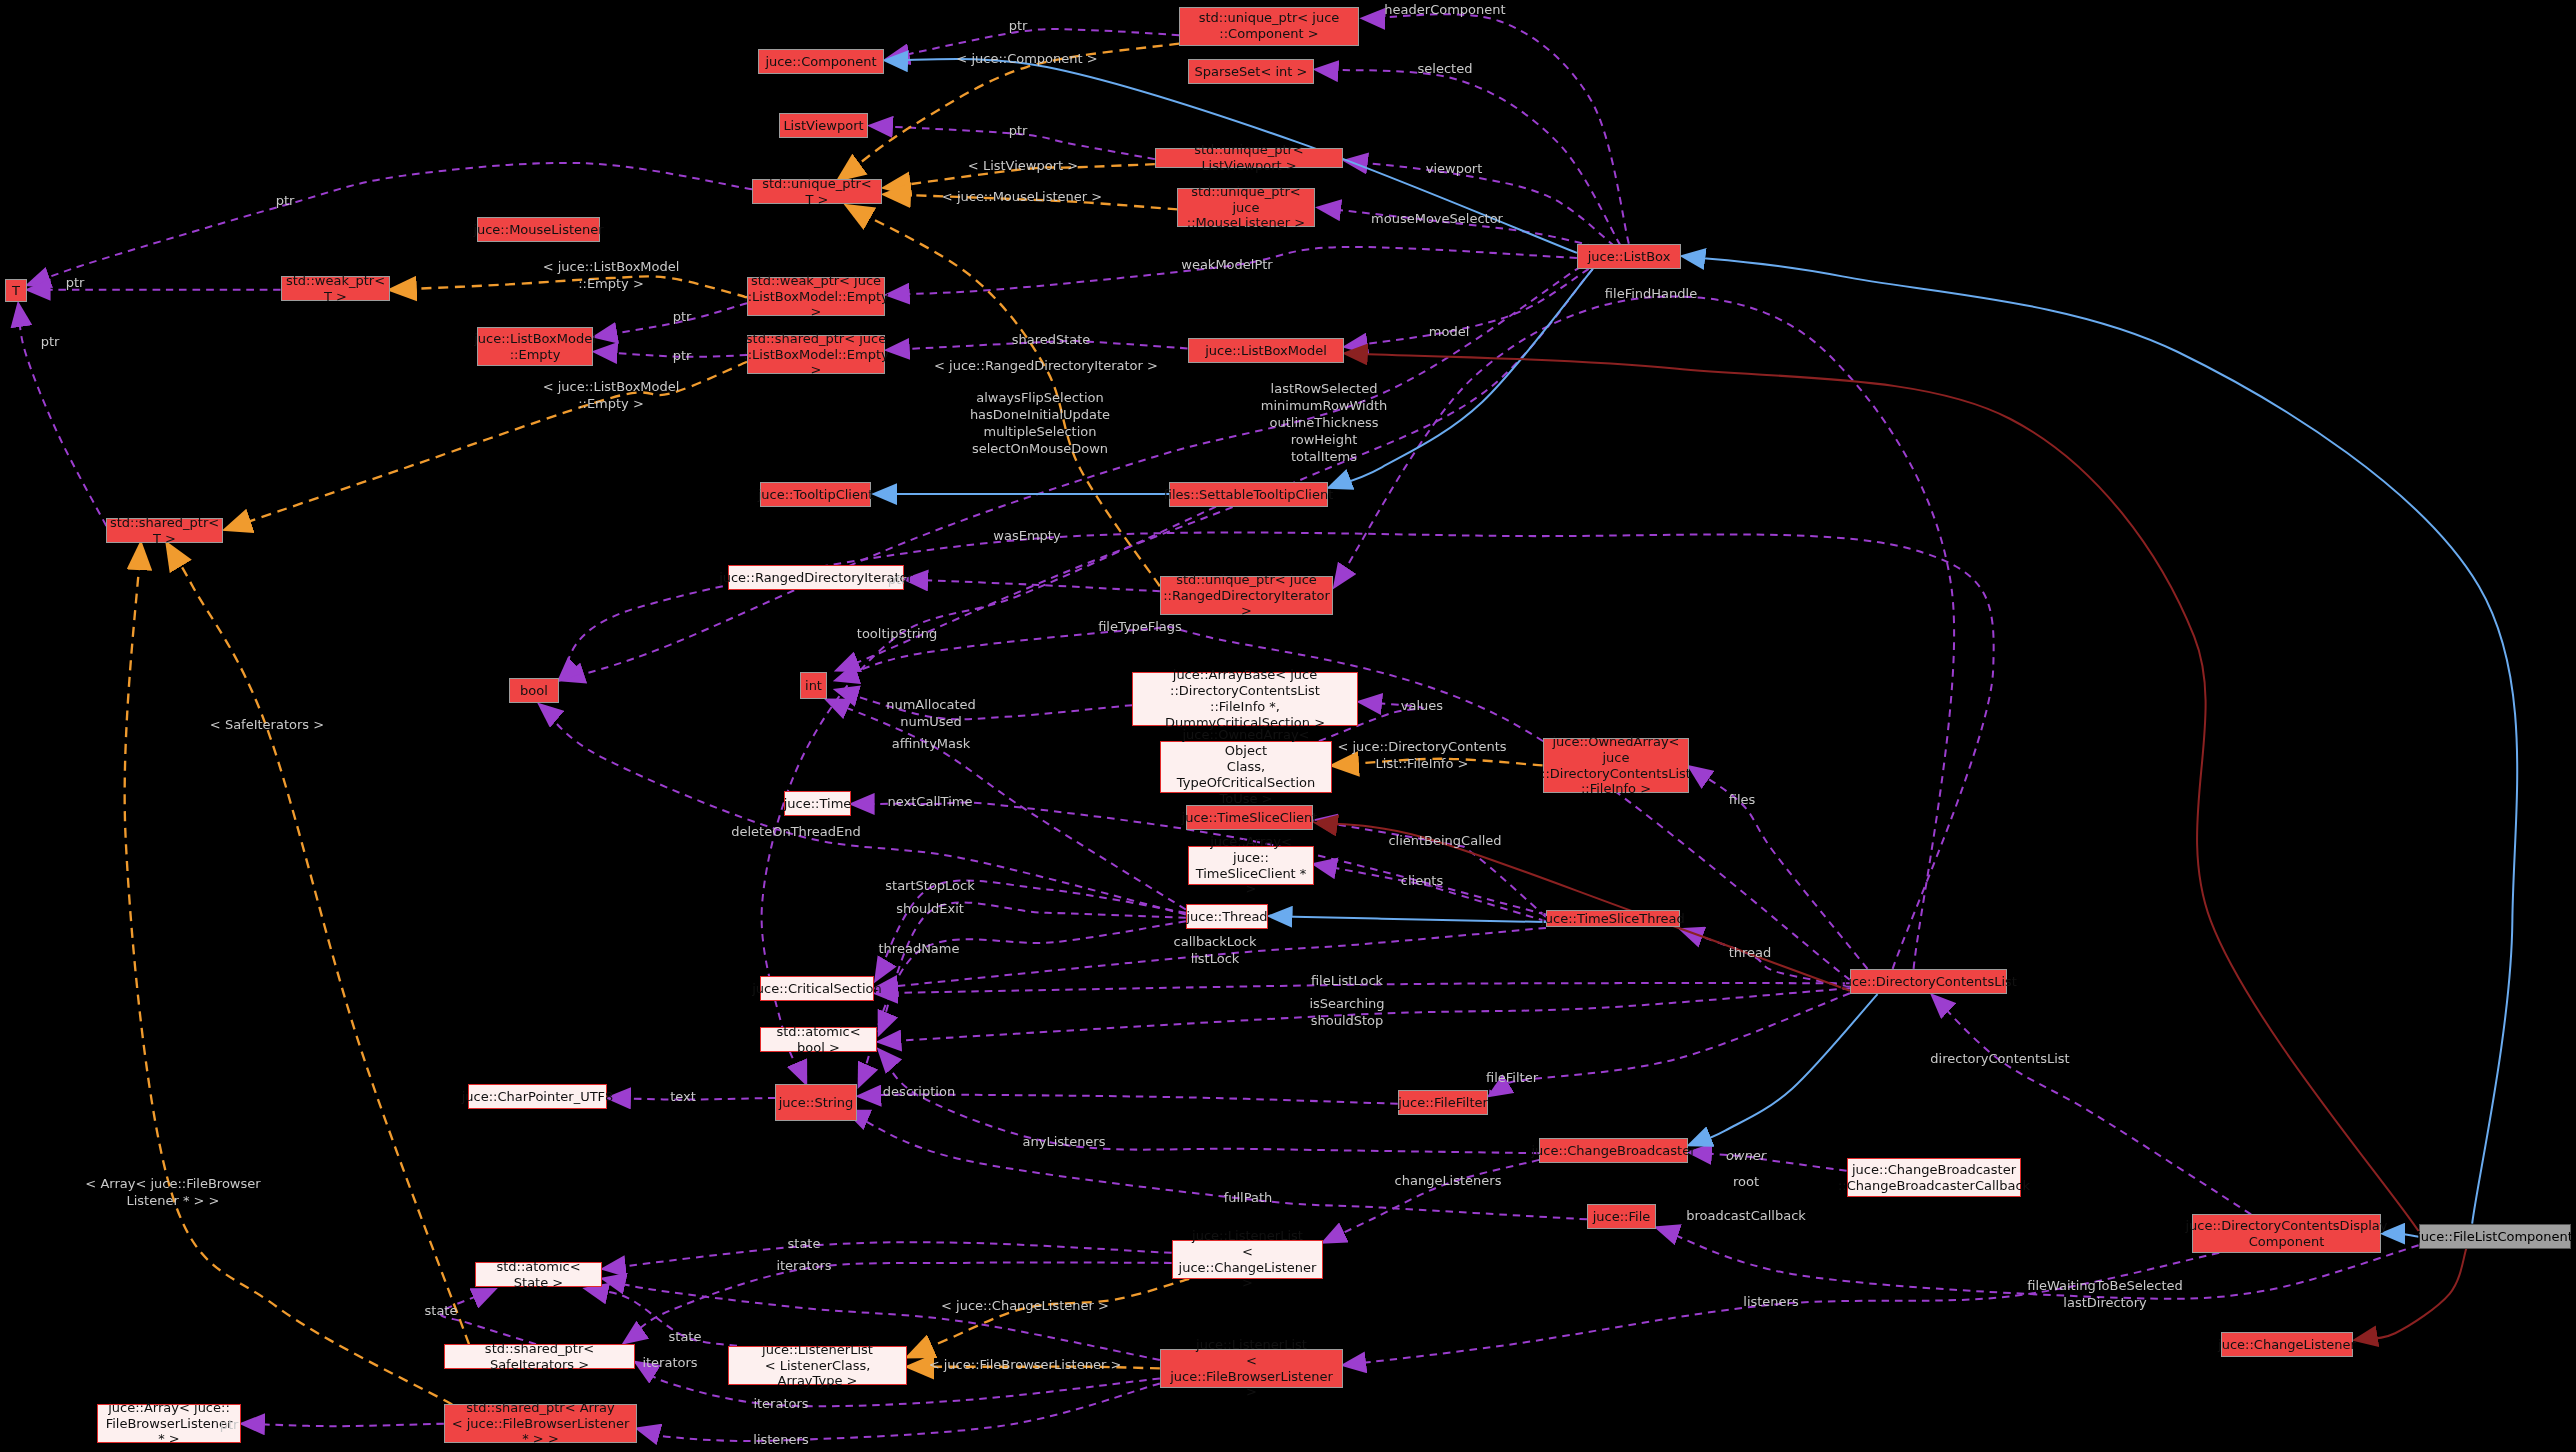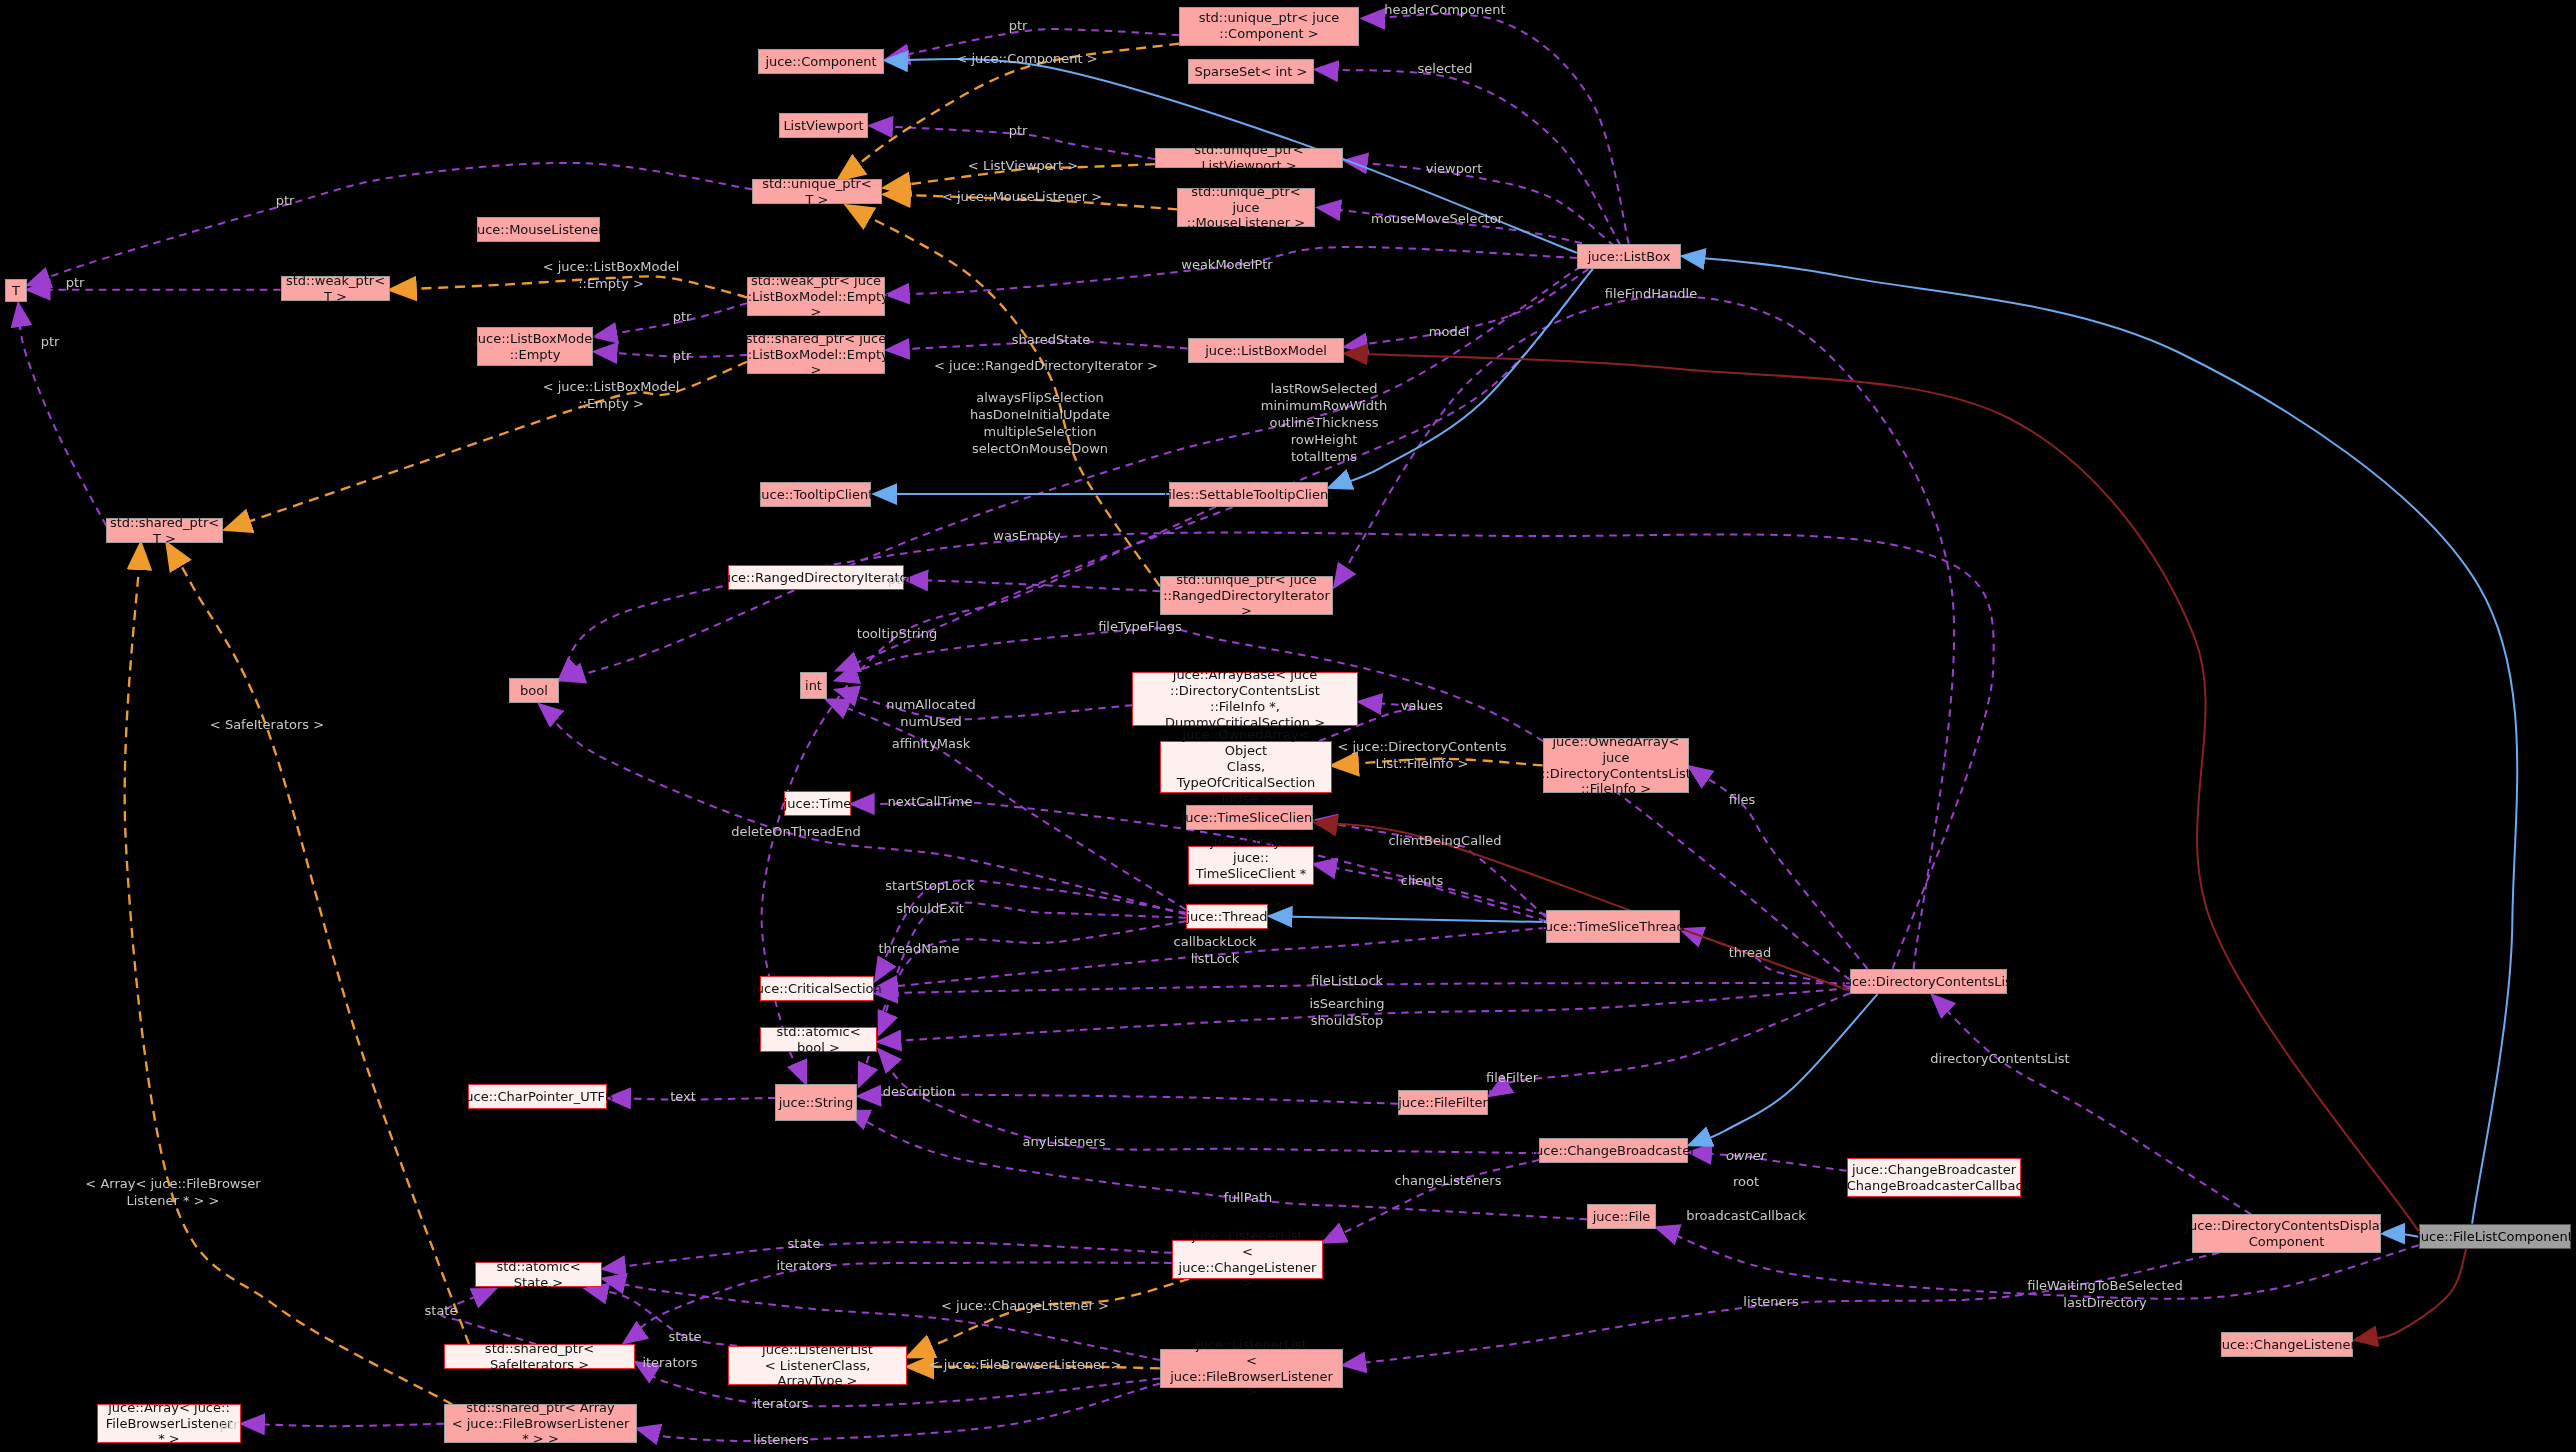--- a/index.html
+++ b/index.html
@@ -1,21 +1,21 @@
 <!DOCTYPE html>
 <html style="font-size:13.4px"><head>
 <meta charset="utf-8">
 <style>
   html,body{margin:0;padding:0;background:#000;}
   .canvas{position:relative;width:2576px;height:1453px;background:#000;overflow:hidden;
           font-family:"DejaVu Sans","Liberation Sans",sans-serif;}
   svg.edges{position:absolute;left:0;top:0;}
   .node{position:absolute;display:flex;align-items:center;justify-content:center;
         text-align:center;white-space:pre-line;box-sizing:border-box;
-        font-size:13px;line-height:1.22;color:#111;background:#fca5a5;
+        font-size:13px;line-height:1.22;color:#111;background:#ef4444;
         border:1.3px solid #9c9c9c;padding:0.8px 3.3px;cursor:pointer;}
   .node.red{border:1.7px solid #e32a2a;background:#fdf0ef;}
   .node.target{background:#9f9f9f;border:1.7px solid #565656;color:#000;}
   .elabel{position:absolute;transform:translate(-50%,-50%);color:#c9c9c9;
           font-size:13px;line-height:1.3;text-align:center;white-space:pre-line;}
 </style>
 </head>
 <body>
 
 <div class="canvas">
@@ -148,21 +148,21 @@
 Class, TypeOfCriticalSection
 ToUse &gt;</div>
       <div class="node" style="left: 1543px; top: 738px; width: 146px; height: 55px;">juce::OwnedArray&lt; juce
 ::DirectoryContentsList
 ::FileInfo &gt;</div>
       <div class="node red" style="left: 784px; top: 791px; width: 67px; height: 25px;">juce::Time</div>
       <div class="node" style="left: 1186px; top: 805px; width: 127px; height: 25px;">juce::TimeSliceClient</div>
       <div class="node red" style="left: 1188px; top: 846px; width: 126px; height: 39px;">juce::Array&lt; juce::
 TimeSliceClient * &gt;</div>
       <div class="node red" style="left: 1186px; top: 904px; width: 82px; height: 25px;">juce::Thread</div>
-      <div class="node" style="left: 1546px; top: 910px; width: 134px; height: 33px;">juce::TimeSliceThread</div>
+      <div class="node" style="left: 1546px; top: 910px; width: 134px; height: 17px;">juce::TimeSliceThread</div>
       <div class="node red" style="left: 760px; top: 976px; width: 114px; height: 25px;">juce::CriticalSection</div>
       <div class="node red" style="left: 760px; top: 1027px; width: 117px; height: 25px;">std::atomic&lt; bool &gt;</div>
       <div class="node red" style="left: 468px; top: 1084px; width: 139px; height: 25px;">juce::CharPointer_UTF8</div>
       <div class="node" style="left: 775px; top: 1084px; width: 82px; height: 37px;">juce::String</div>
       <div class="node" style="left: 1398px; top: 1090px; width: 90px; height: 25px;">juce::FileFilter</div>
       <div class="node" style="left: 1539px; top: 1138px; width: 149px; height: 25px;">juce::ChangeBroadcaster</div>
       <div class="node red" style="left: 1847px; top: 1158px; width: 174px; height: 39px;">juce::ChangeBroadcaster
 ::ChangeBroadcasterCallback</div>
       <div class="node" style="left: 1587px; top: 1204px; width: 69px; height: 25px;">juce::File</div>
       <div class="node" style="left: 1850px; top: 969px; width: 157px; height: 25px;">juce::DirectoryContentsList</div>

